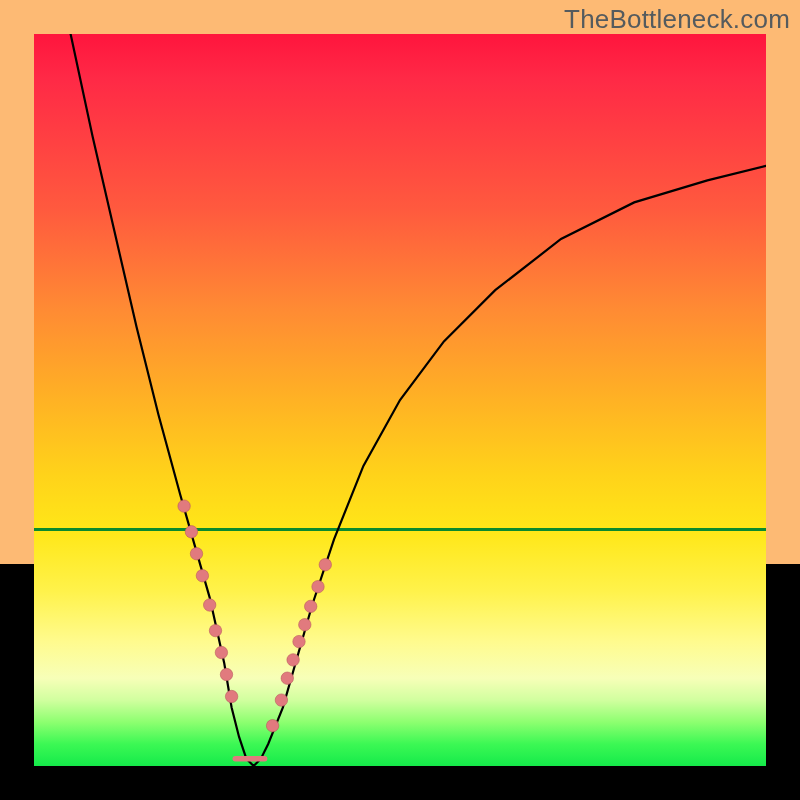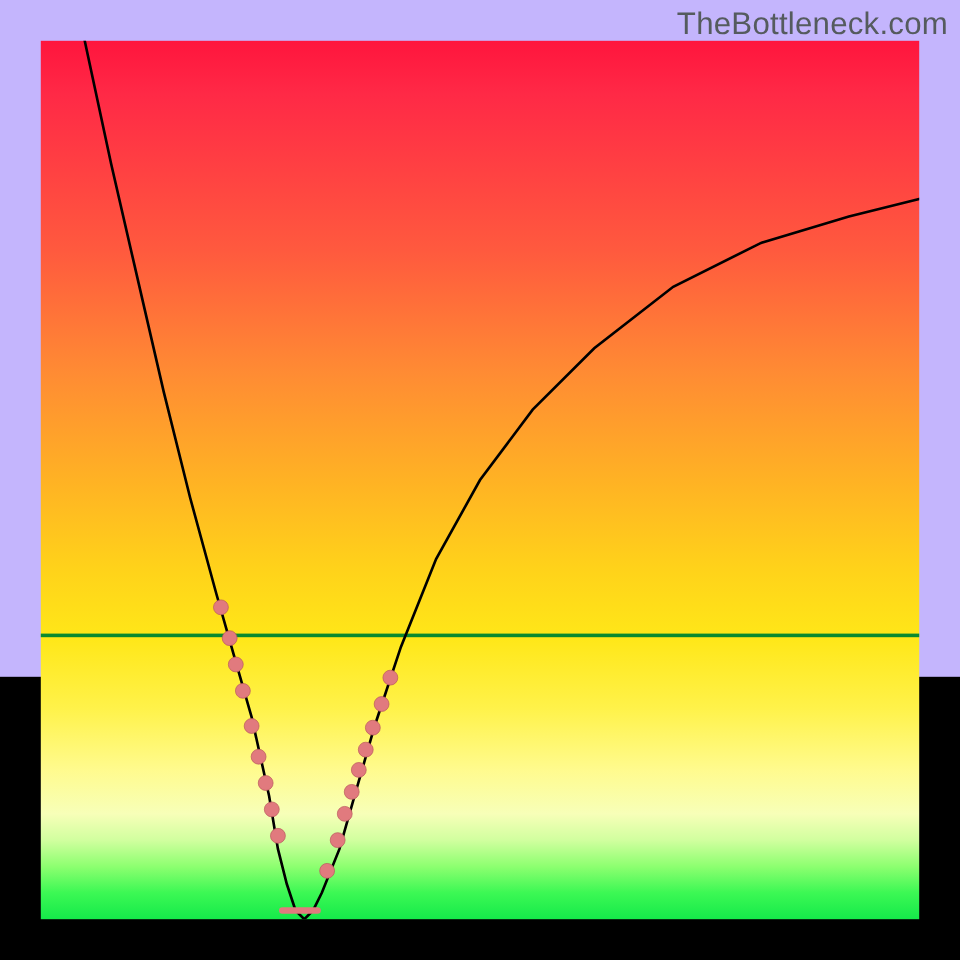--- a/index.html
+++ b/index.html
@@ -8,21 +8,21 @@
     width: 800px;
     height: 800px;
     overflow: hidden;
     font-family: Arial, Helvetica, sans-serif;
     background: #000;
   }
   .frame {
     position: relative;
     width: 800px;
     height: 564px;
-    background: #c4b5fd;
+    background: #fdba74;
   }
   .watermark {
     position: absolute;
     top: 4px;
     right: 10px;
     color: #555b5e;
     font-size: 26px;
     font-weight: 500;
     letter-spacing: 0.2px;
     z-index: 30;

